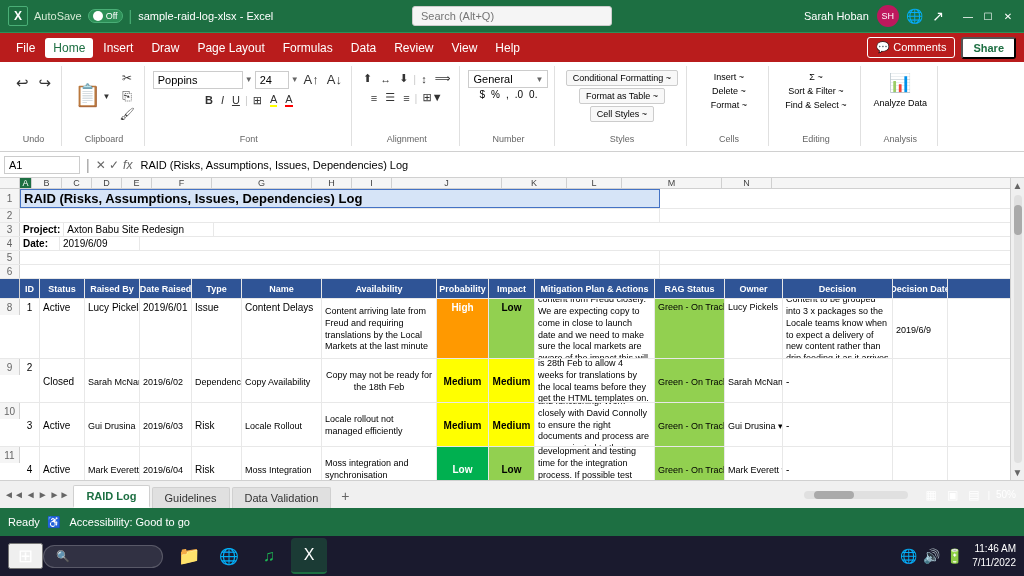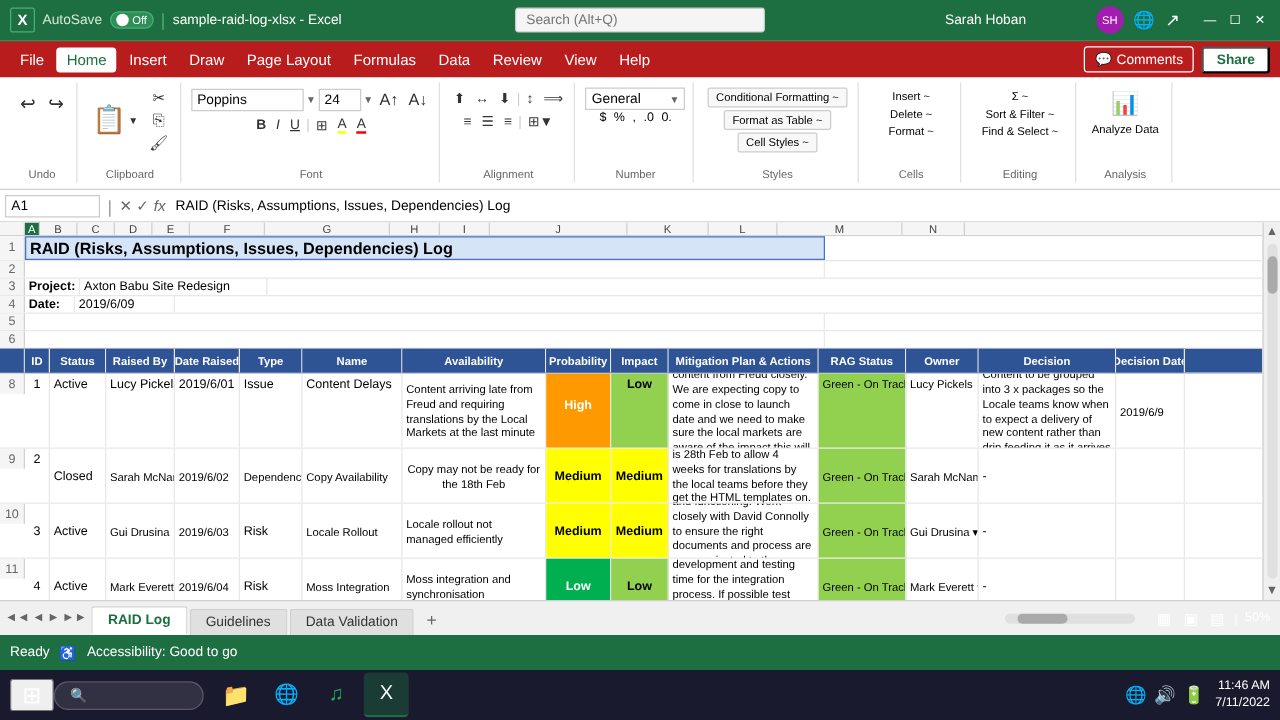--- a/index.html
+++ b/index.html
@@ -6,21 +6,21 @@
     body { font-family: 'Segoe UI', Arial, sans-serif; font-size: 11px; background: #f0f0f0; width: 1024px; height: 576px; overflow: hidden; }
 
     
     .title-bar { background: #1d6f42; height: 32px; display: flex; align-items: center; padding: 0 8px; color: white; }
     .title-bar-left { display: flex; align-items: center; gap: 6px; flex: 1; }
     .title-bar-center { flex: 1; display: flex; justify-content: center; align-items: center; }
     .title-bar-right { flex: 1; display: flex; justify-content: flex-end; align-items: center; gap: 8px; }
     .toggle-btn { background: #2d8f57; border: 1px solid #4aaf77; border-radius: 10px; padding: 1px 4px; font-size: 9px; color: white; display: flex; align-items: center; gap: 3px; }
     .toggle-knob { background: white; border-radius: 50%; width: 10px; height: 10px; display: inline-block; }
     .search-box { background: #f5f5f5; border: 1px solid #ccc; border-radius: 3px; padding: 3px 20px 3px 8px; font-size: 11px; width: 200px; color: #555; }
-    .user-avatar { width: 22px; height: 22px; border-radius: 50%; background: #a21caf; display: flex; align-items: center; justify-content: center; color: white; font-size: 9px; margin-left: 48px; }
+    .user-avatar { width: 22px; height: 22px; border-radius: 50%; background: #be185d; display: flex; align-items: center; justify-content: center; color: white; font-size: 9px; }
     .window-controls { display: flex; gap: 4px; margin-left: 8px; }
     .win-btn { width: 16px; height: 16px; border-radius: 2px; display: flex; align-items: center; justify-content: center; cursor: pointer; color: white; font-size: 10px; }
     .win-minimize { background: transparent; }
     .win-maximize { background: transparent; }
     .win-close { background: transparent; }
 
     
     .menu-bar { background: #b91c1c; height: 30px; display: flex; align-items: center; padding: 0 8px; gap: 2px; border-top: 1px solid #2d8f57; }
     .menu-item { padding: 3px 8px; color: white; font-size: 12px; cursor: pointer; border-radius: 3px; }
     .menu-item:hover, .menu-item.active { background: #2d8f57; }
@@ -363,21 +363,21 @@
 
       <div class="grid-row" style="min-height:60px;align-items:flex-start;">
         <div class="row-num" style="padding-top:3px;">8</div>
         <div class="cell c-id center" style="align-self:stretch;align-items:flex-start;padding-top:3px;">1</div>
         <div class="cell c-status" style="align-self:stretch;align-items:flex-start;padding-top:3px;">Active</div>
         <div class="cell c-raised" style="align-self:stretch;align-items:flex-start;padding-top:3px;">Lucy Pickels</div>
         <div class="cell c-date" style="align-self:stretch;align-items:flex-start;padding-top:3px;">2019/6/01</div>
         <div class="cell c-type" style="align-self:stretch;align-items:flex-start;padding-top:3px;">Issue</div>
         <div class="cell c-name" style="align-self:stretch;align-items:flex-start;padding-top:3px;">Content Delays</div>
         <div class="cell c-desc wrap" style="align-self:stretch;font-size:9px;padding-top:3px;">Content arriving late from Freud and requiring translations by the Local Markets at the last minute</div>
-        <div class="cell c-prob center high-orange" style="align-self:stretch;align-items:flex-start;padding-top:20px;">High</div>
+        <div class="cell c-prob center high-orange" style="align-self:stretch;align-items:flex-start;padding-top:3px;">High</div>
         <div class="cell c-impact center low-green-light" style="align-self:stretch;align-items:flex-start;padding-top:3px;">Low</div>
         <div class="cell c-mit wrap" style="align-self:stretch;font-size:9px;padding-top:3px;">Sam to manage delivery of content from Freud closely. We are expecting copy to come in close to launch date and we need to make sure the local markets are aware of the impact this will have on them.</div>
         <div class="cell c-rag green-status" style="align-self:stretch;align-items:flex-start;padding-top:3px;">Green - On Track</div>
         <div class="cell c-owner" style="align-self:stretch;align-items:flex-start;padding-top:3px;font-size:9px;">Lucy Pickels</div>
         <div class="cell c-decision wrap" style="align-self:stretch;font-size:9px;padding-top:3px;">Content to be grouped into 3 x packages so the Locale teams know when to expect a delivery of new content rather than drip feeding it as it arrives</div>
         <div class="cell c-decdate" style="align-self:stretch;font-size:9px;padding-top:3px;">2019/6/9</div>
       </div>
 
       <div class="grid-row" style="min-height:44px;align-items:flex-start;">
         <div class="row-num" style="padding-top:3px;">9</div>

